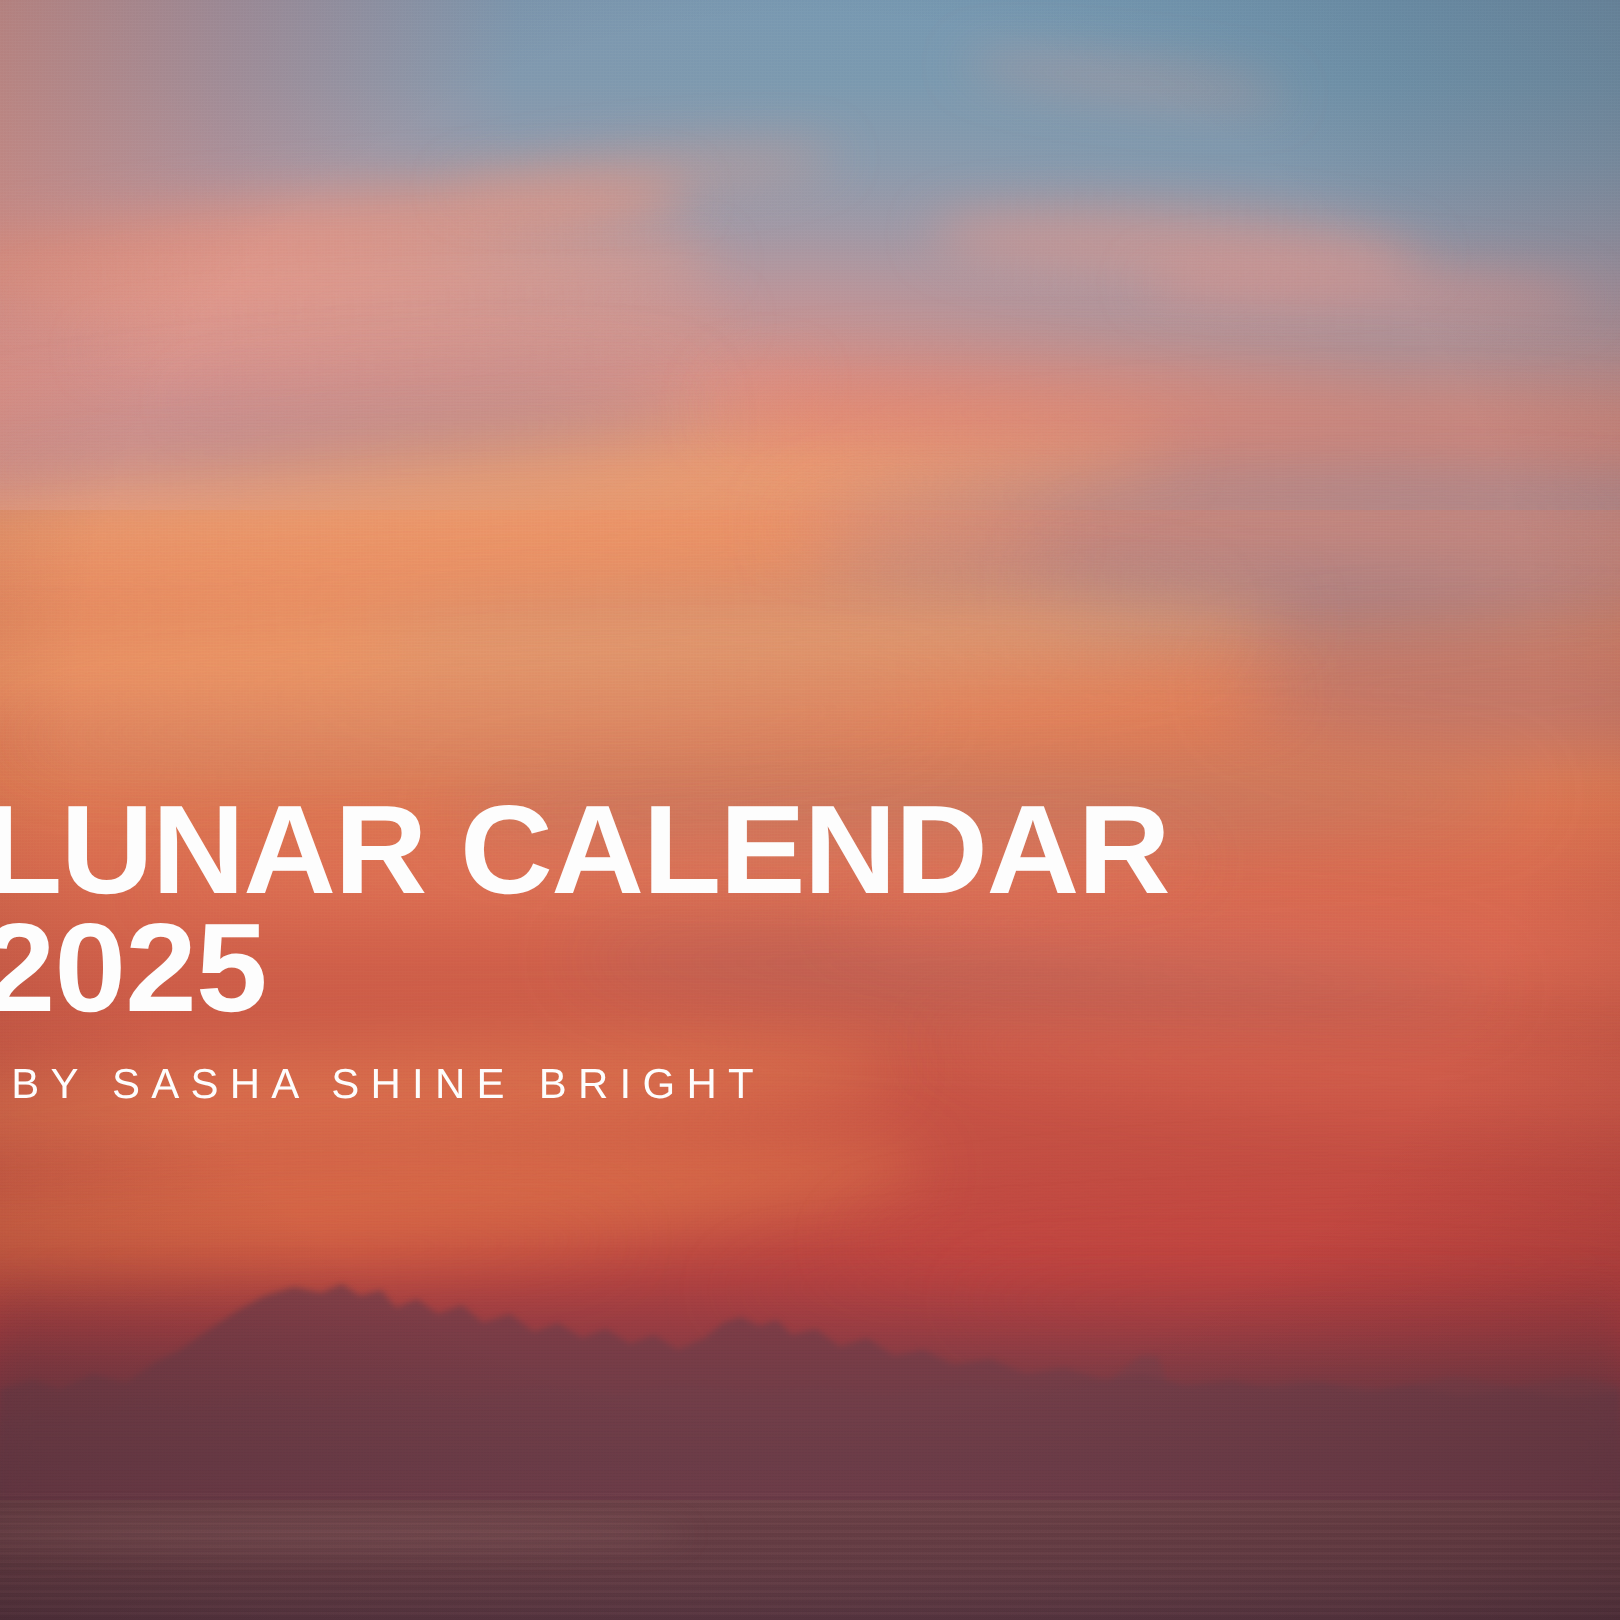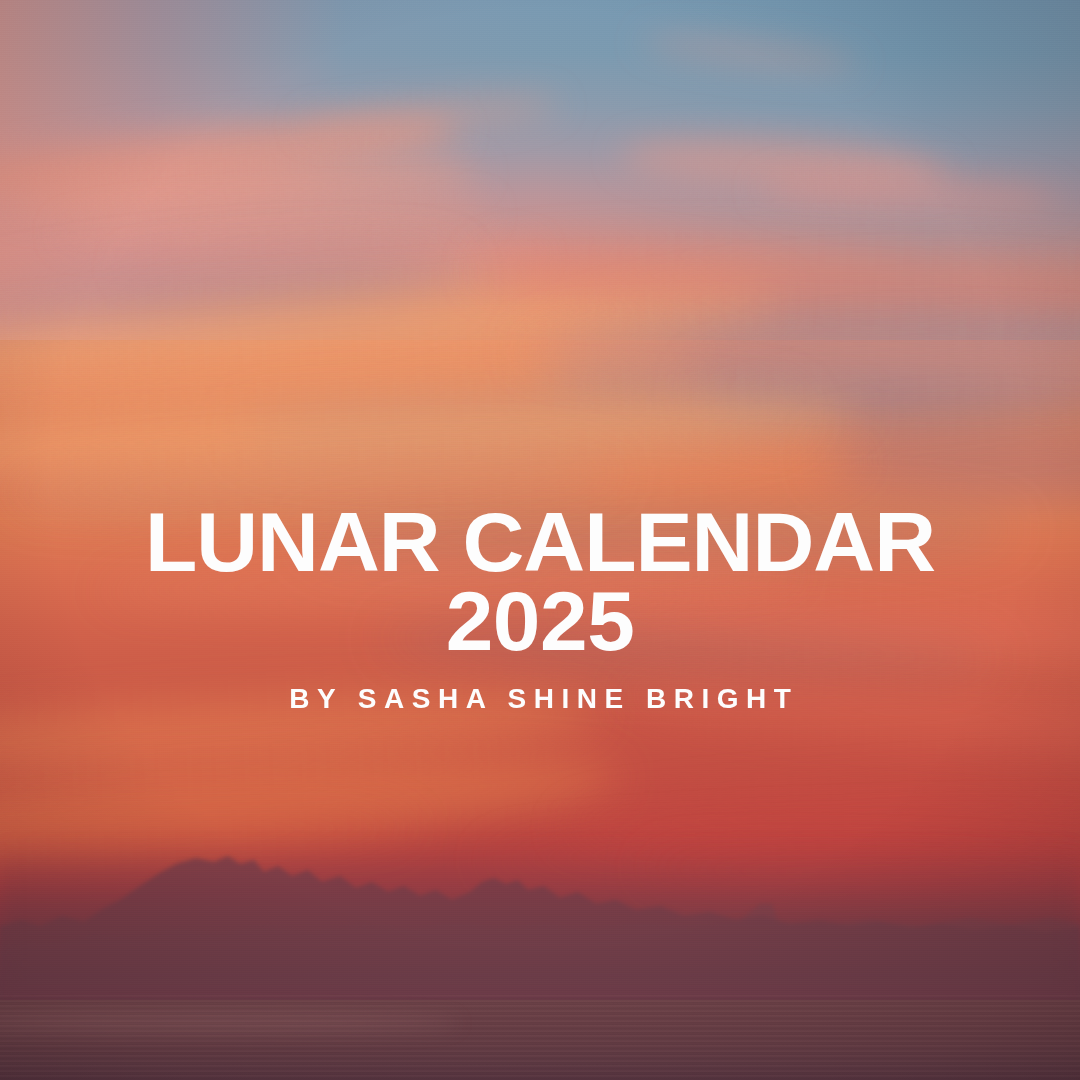--- a/index.html
+++ b/index.html
@@ -173,22 +173,22 @@
     background-image:
       repeating-linear-gradient(0deg, rgba(255,255,255,0.055) 0px, rgba(255,255,255,0.055) 1px, rgba(0,0,0,0.055) 1px, rgba(0,0,0,0.055) 2px),
       repeating-linear-gradient(90deg, rgba(255,255,255,0.04) 0px, rgba(255,255,255,0.04) 1px, rgba(0,0,0,0.04) 1px, rgba(0,0,0,0.04) 2px);
     mix-blend-mode: overlay;
   }
 
   
   .text-block {
     position: absolute;
     left: 0; right: 0;
-    top: 504px;
-    text-align: center;
+    top: 528px;
+    text-align: left;
     color: #ffffff;
     z-index: 5;
   }
   .title-line {
     display: block;
     font-family: "Liberation Sans", sans-serif;
     font-weight: 700;
     font-size: 84px;
     line-height: 0.92;
     letter-spacing: -1px;
@@ -197,21 +197,21 @@
   }
   .title-line.year {
     font-size: 84px;
     letter-spacing: -0.5px;
     margin-top: 2px;
   }
   .subtitle {
     display: block;
     margin-top: 22px;
     font-family: "Liberation Sans", sans-serif;
-    font-weight: 700;
+    font-weight: 400;
     font-size: 28px;
     letter-spacing: 7.5px;
     text-indent: 7.5px;
     color: #fdfdfd;
   }
 </style>
 </head>
 <body>
 
 <div id="poster">

